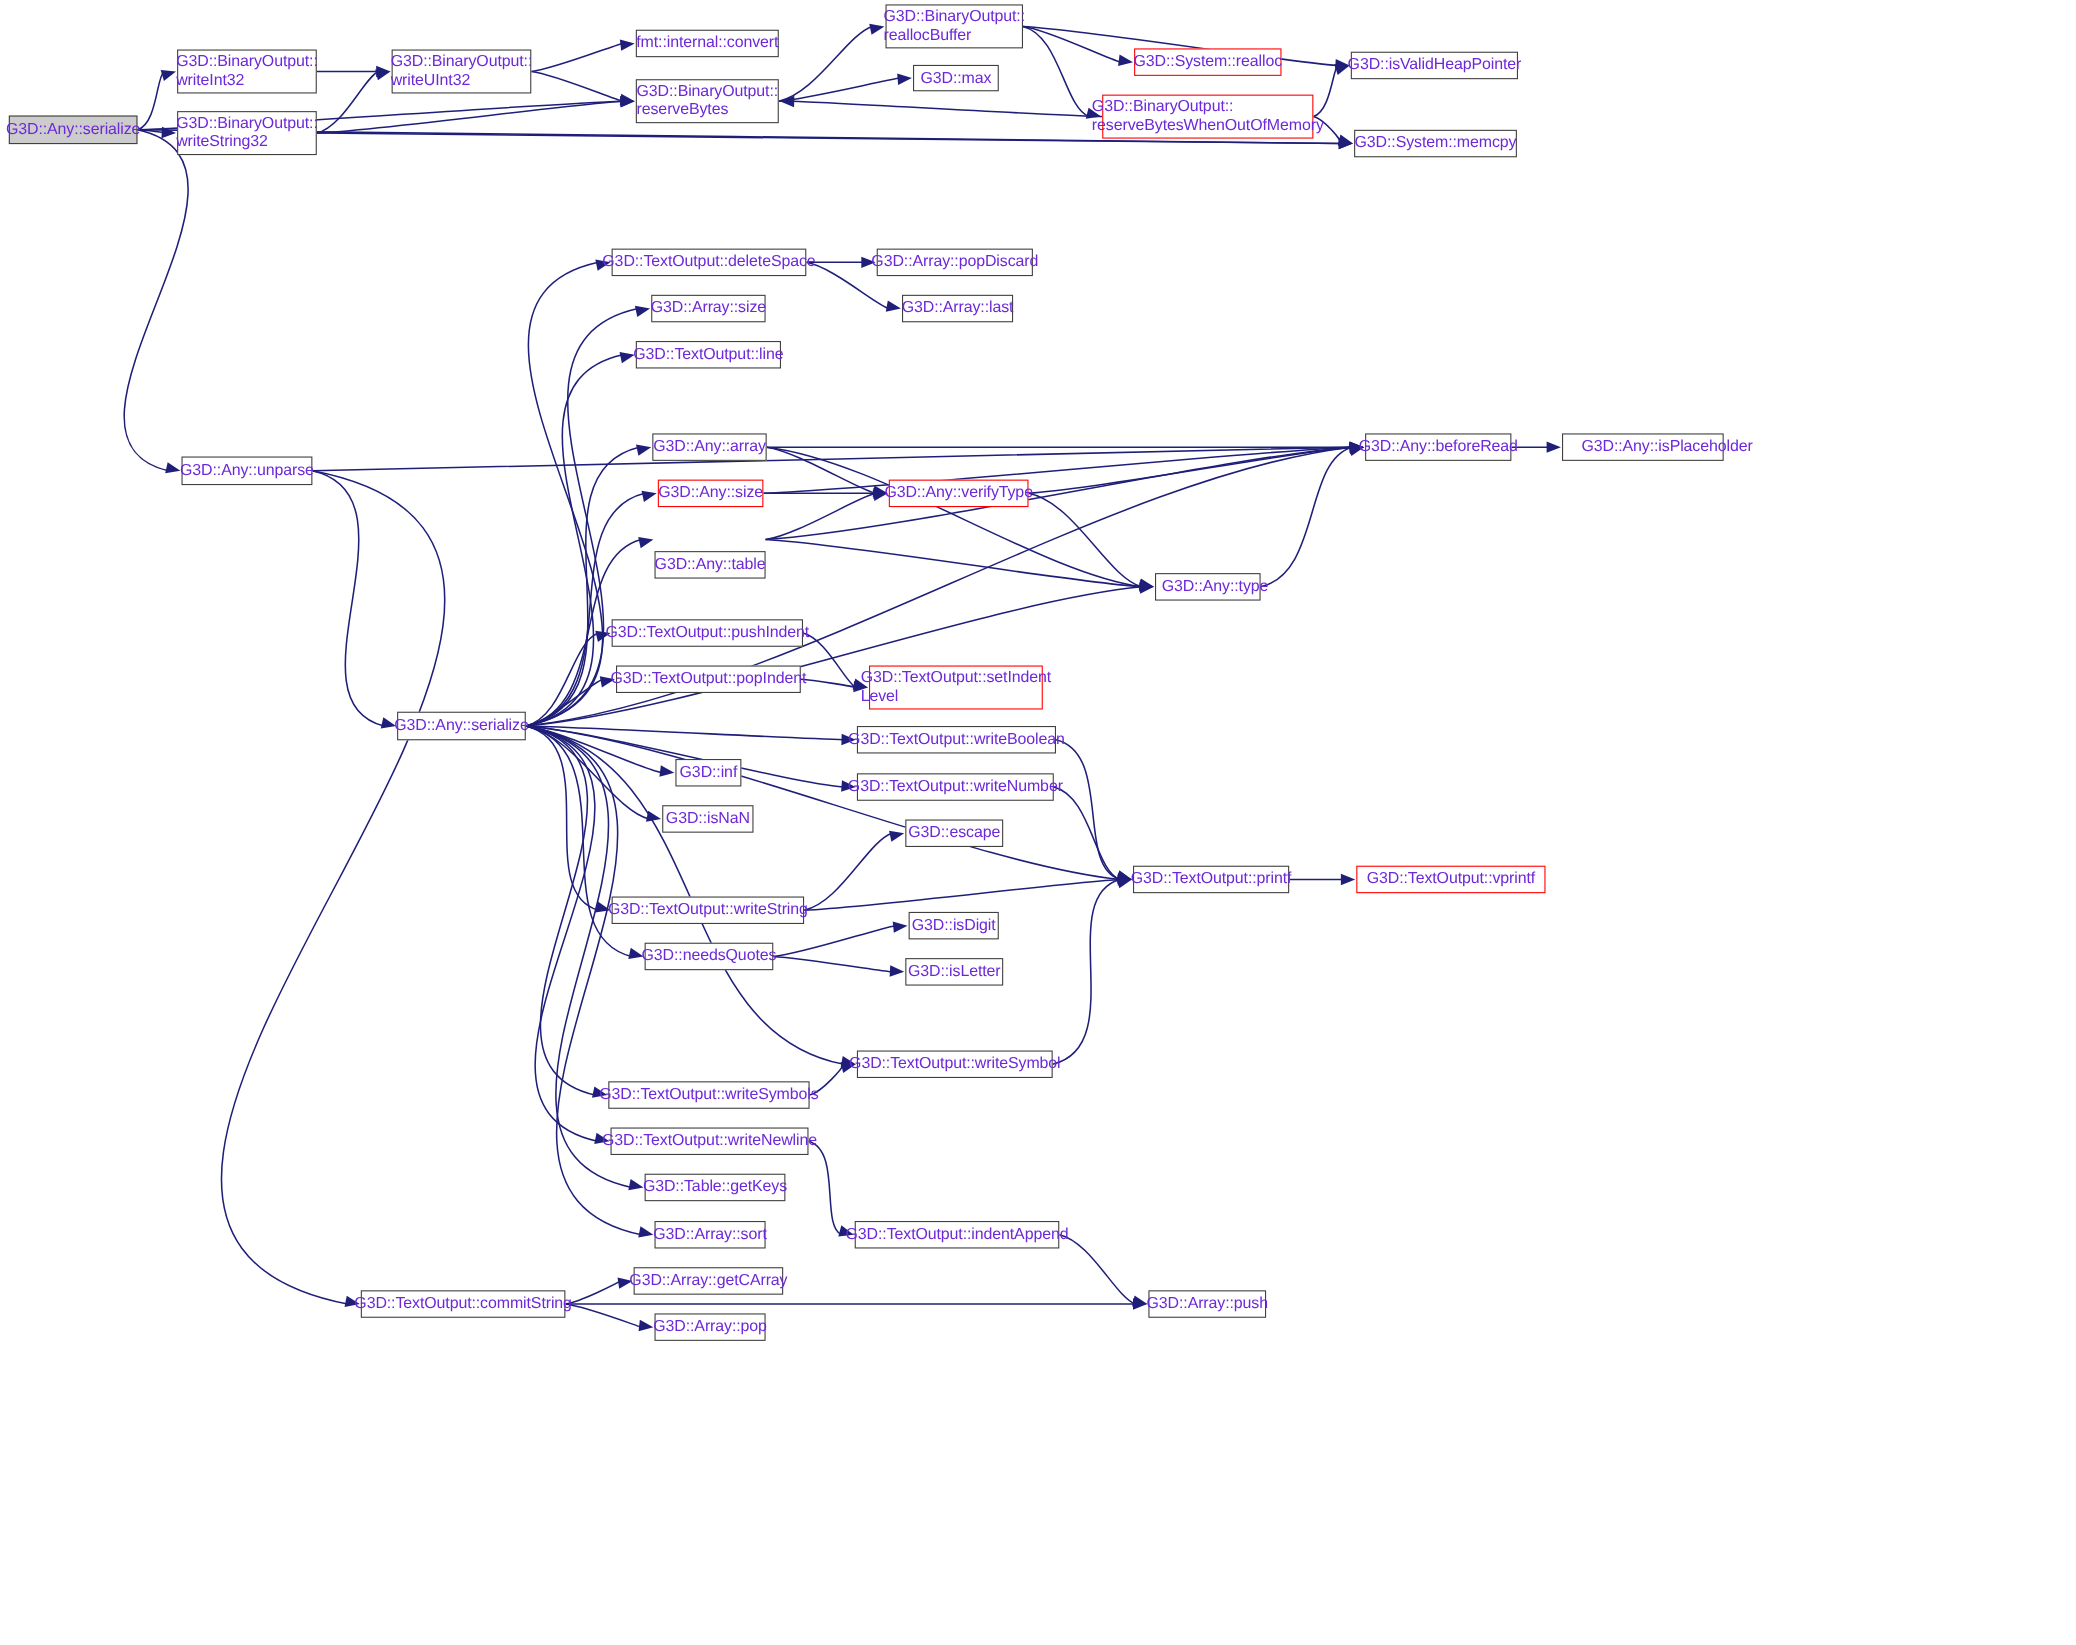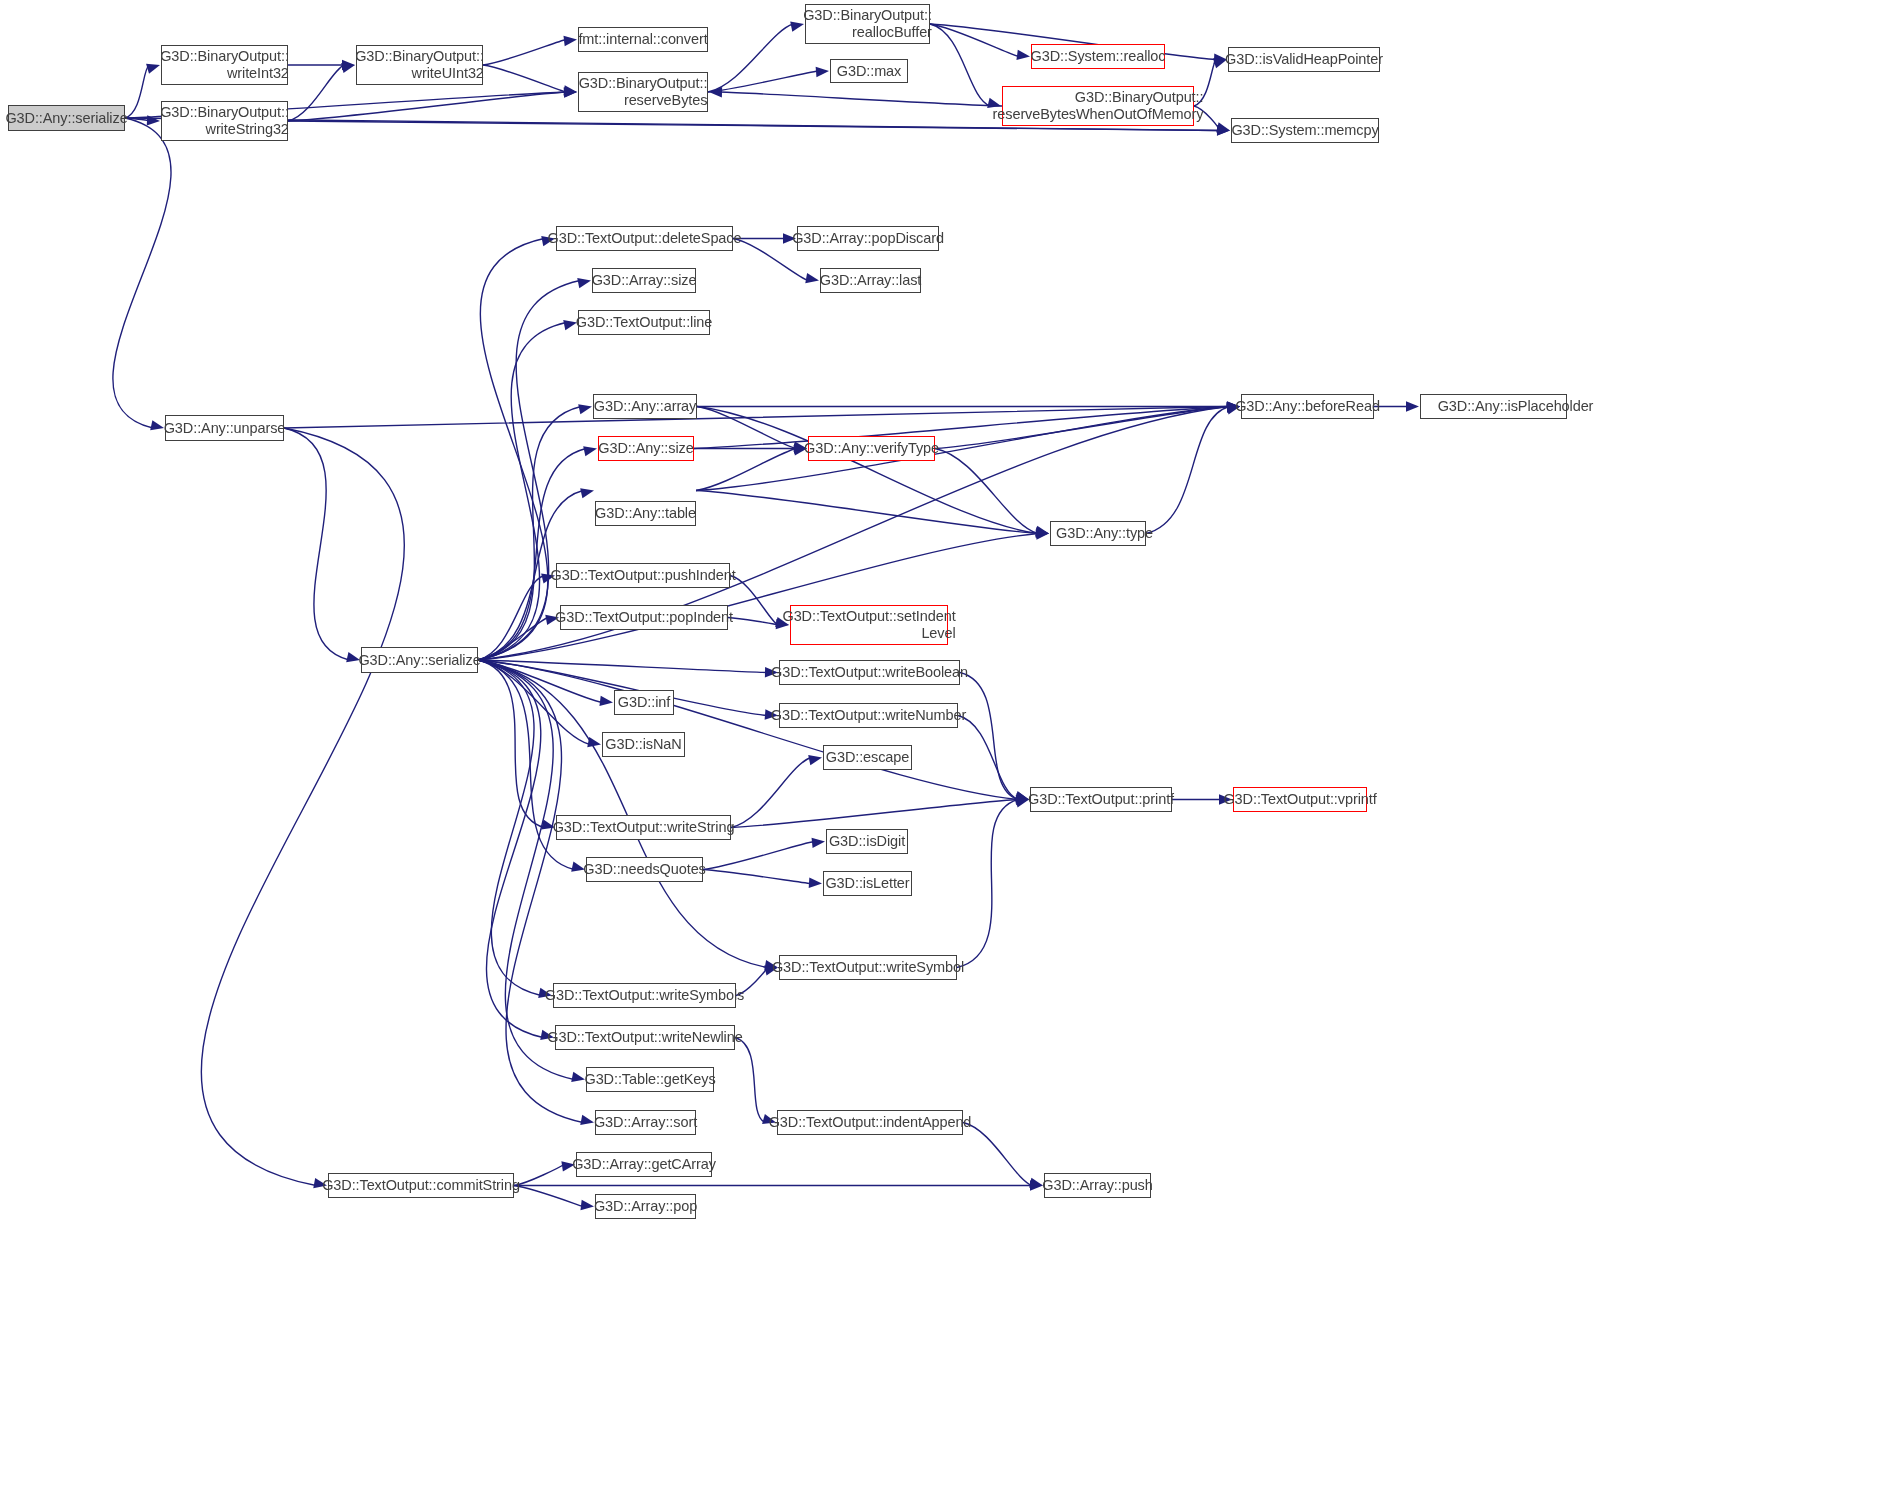--- a/index.html
+++ b/index.html
@@ -22,24 +22,24 @@
     width: 1887px;
     height: 1495px;
     pointer-events: none;
   }
   .node {
     position: absolute;
     box-sizing: border-box;
     display: flex;
     align-items: center;
     justify-content: center;
-    text-align: right;
+    text-align: left;
     background: #ffffff;
     border: 1px solid #404040;
-    color: #404040;
+    color: #6d28d9;
     font-size: 14.5px;
     line-height: 1.15;
     white-space: pre-line;
     letter-spacing: -0.1px;
     z-index: 5;
   }
   .node.red {
     border: 1px solid #ff0000;
   }
   .node.root {
@@ -237,21 +237,21 @@
       <div class="node" style="left: 556px; top: 563px; width: 174px; height: 25px;"><span>G3D::TextOutput::pushIndent</span></div>
       <div class="node" style="left: 560px; top: 605px; width: 168px; height: 25px;"><span>G3D::TextOutput::popIndent</span></div>
       <div class="node red" style="left: 790px; top: 605px; width: 158px; height: 40px;"><span>G3D::TextOutput::setIndent
 Level</span></div>
       <div class="node" style="left: 779px; top: 660px; width: 181px; height: 25px;"><span>G3D::TextOutput::writeBoolean</span></div>
       <div class="node" style="left: 614px; top: 690px; width: 60px; height: 25px;"><span>G3D::inf</span></div>
       <div class="node" style="left: 779px; top: 703px; width: 179px; height: 25px;"><span>G3D::TextOutput::writeNumber</span></div>
       <div class="node" style="left: 602px; top: 732px; width: 83px; height: 25px;"><span>G3D::isNaN</span></div>
       <div class="node" style="left: 823px; top: 745px; width: 89px; height: 25px;"><span>G3D::escape</span></div>
       <div class="node" style="left: 1030px; top: 787px; width: 142px; height: 25px;"><span>G3D::TextOutput::printf</span></div>
-      <div class="node red" style="left: 1233px; top: 787px; width: 134px; height: 25px;"><span>G3D::TextOutput::vprintf</span></div>
+      <div class="node red" style="left: 1233px; top: 787px; width: 172px; height: 25px;"><span>G3D::TextOutput::vprintf</span></div>
       <div class="node" style="left: 556px; top: 815px; width: 175px; height: 25px;"><span>G3D::TextOutput::writeString</span></div>
       <div class="node" style="left: 826px; top: 829px; width: 82px; height: 25px;"><span>G3D::isDigit</span></div>
       <div class="node" style="left: 586px; top: 857px; width: 117px; height: 25px;"><span>G3D::needsQuotes</span></div>
       <div class="node" style="left: 823px; top: 871px; width: 89px; height: 25px;"><span>G3D::isLetter</span></div>
       <div class="node" style="left: 779px; top: 955px; width: 178px; height: 25px;"><span>G3D::TextOutput::writeSymbol</span></div>
       <div class="node" style="left: 553px; top: 983px; width: 183px; height: 25px;"><span>G3D::TextOutput::writeSymbols</span></div>
       <div class="node" style="left: 555px; top: 1025px; width: 180px; height: 25px;"><span>G3D::TextOutput::writeNewline</span></div>
       <div class="node" style="left: 586px; top: 1067px; width: 128px; height: 25px;"><span>G3D::Table::getKeys</span></div>
       <div class="node" style="left: 595px; top: 1110px; width: 101px; height: 25px;"><span>G3D::Array::sort</span></div>
       <div class="node" style="left: 777px; top: 1110px; width: 186px; height: 25px;"><span>G3D::TextOutput::indentAppend</span></div>

